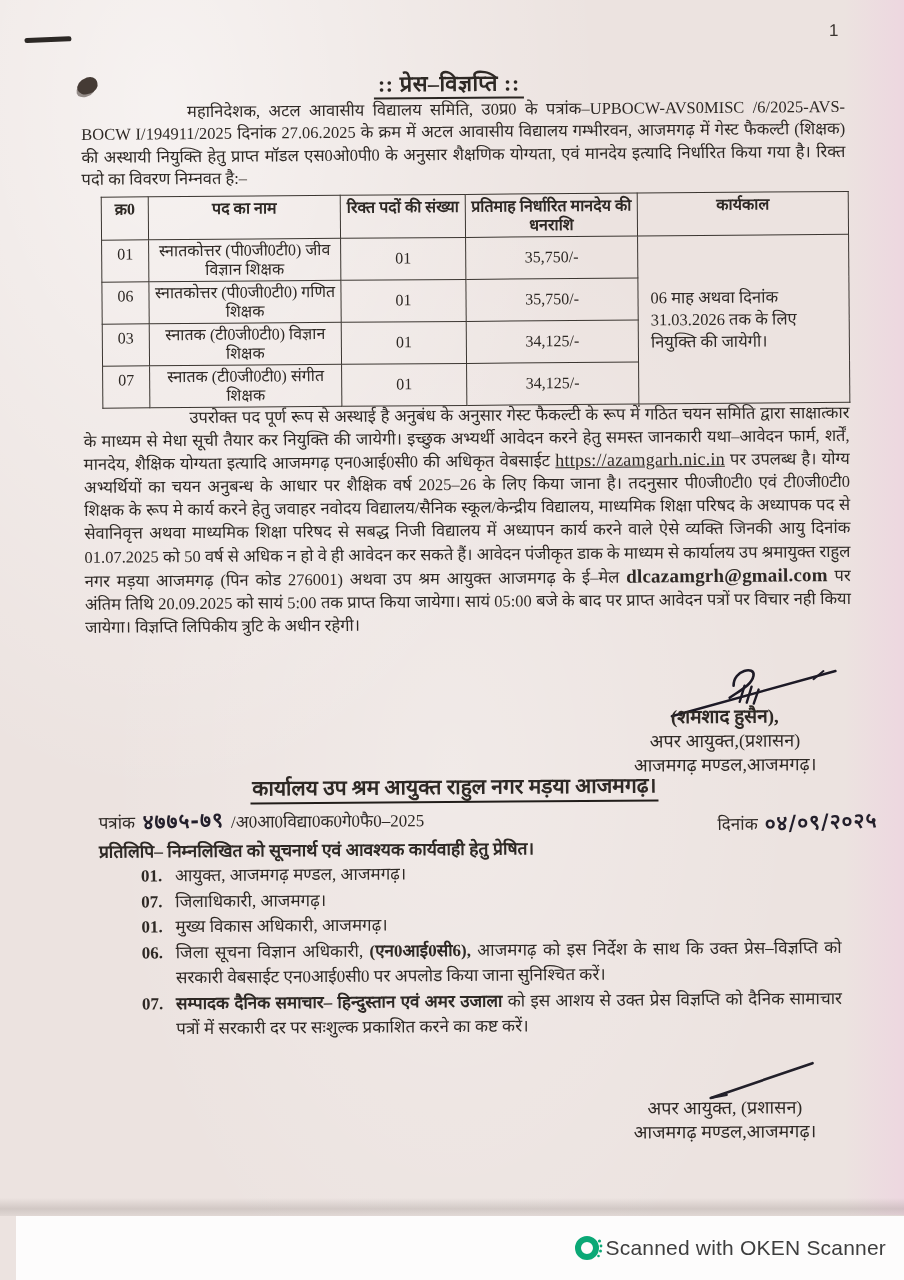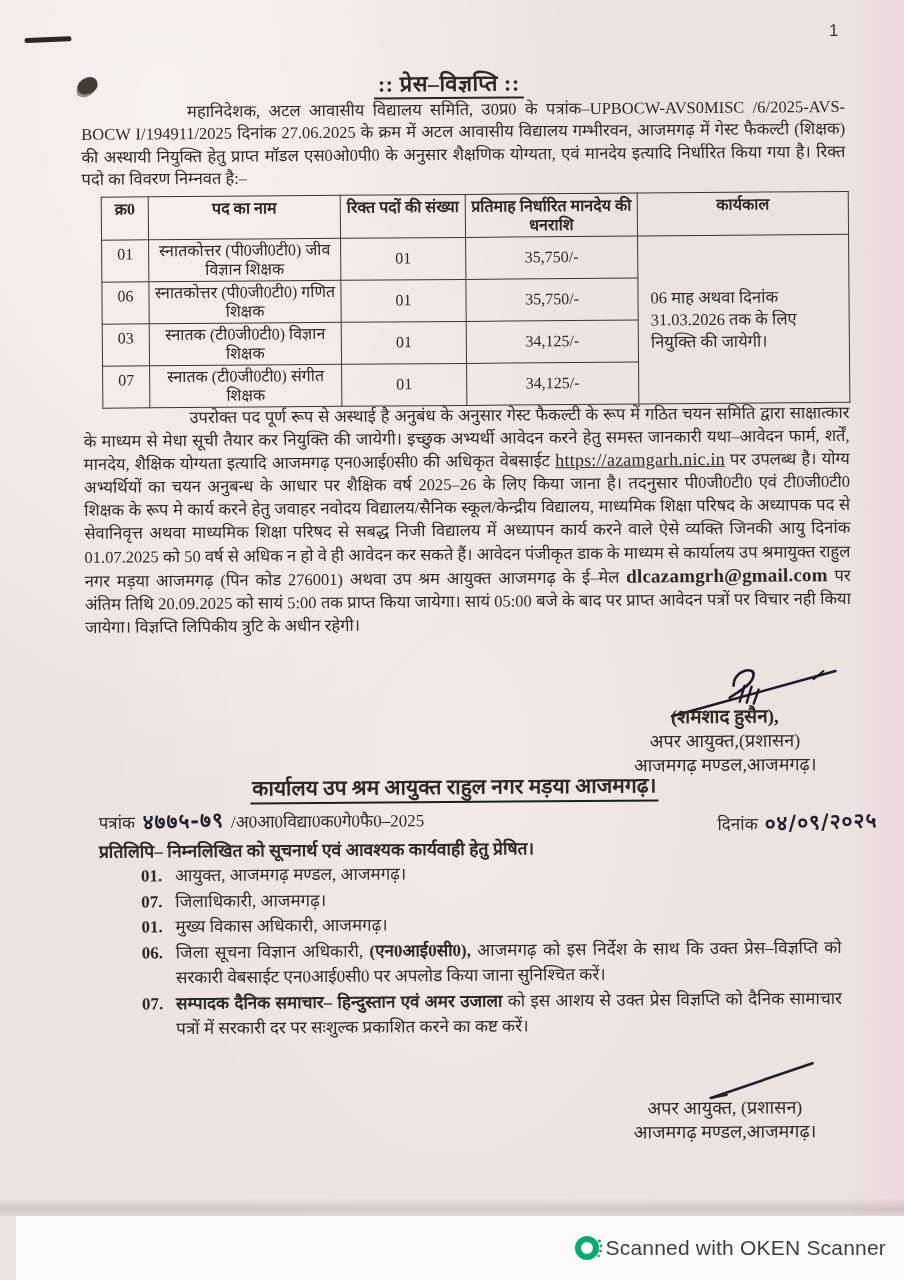--- a/index.html
+++ b/index.html
@@ -187,21 +187,21 @@
       <div class="copy-item">
         <span class="num">07.</span>
         <span class="txt"><span>जिलाधिकारी, आजमगढ़।</span><span class="b"></span><span></span></span>
       </div>
       <div class="copy-item">
         <span class="num">01.</span>
         <span class="txt"><span>मुख्य विकास अधिकारी, आजमगढ़।</span><span class="b"></span><span></span></span>
       </div>
       <div class="copy-item">
         <span class="num">06.</span>
-        <span class="txt"><span>जिला सूचना विज्ञान अधिकारी, </span><span class="b">(एन0आई0सी0),</span><span> आजमगढ़ को इस निर्देश के साथ कि उक्त प्रेस–विज्ञप्ति को सरकारी वेबसाईट एन0आई0सी0 पर अपलोड किया जाना सुनिश्चित करें।</span></span>
+        <span class="txt"><span>जिला सूचना विज्ञान अधिकारी, </span><span class="b">(एन0आई0सी6),</span><span> आजमगढ़ को इस निर्देश के साथ कि उक्त प्रेस–विज्ञप्ति को सरकारी वेबसाईट एन0आई0सी0 पर अपलोड किया जाना सुनिश्चित करें।</span></span>
       </div>
       <div class="copy-item">
         <span class="num">07.</span>
         <span class="txt"><span></span><span class="b">सम्पादक दैनिक समाचार– हिन्दुस्तान एवं अमर उजाला</span><span> को इस आशय से उक्त प्रेस विज्ञप्ति को दैनिक सामाचार पत्रों में सरकारी दर पर सःशुल्क प्रकाशित करने का कष्ट करें।</span></span>
       </div>
     </div>
 
     <div class="sig-block sig2">
       <svg class="scribble" width="120" height="44" viewBox="0 0 120 44">
         <g fill="none" stroke="#22202a" stroke-linecap="round">

